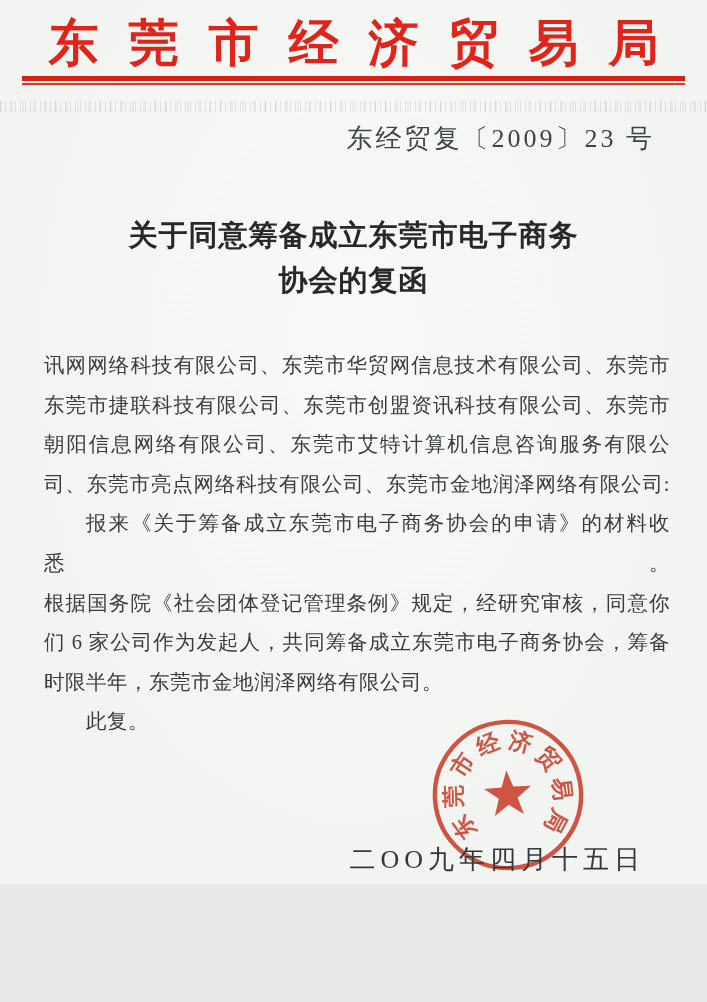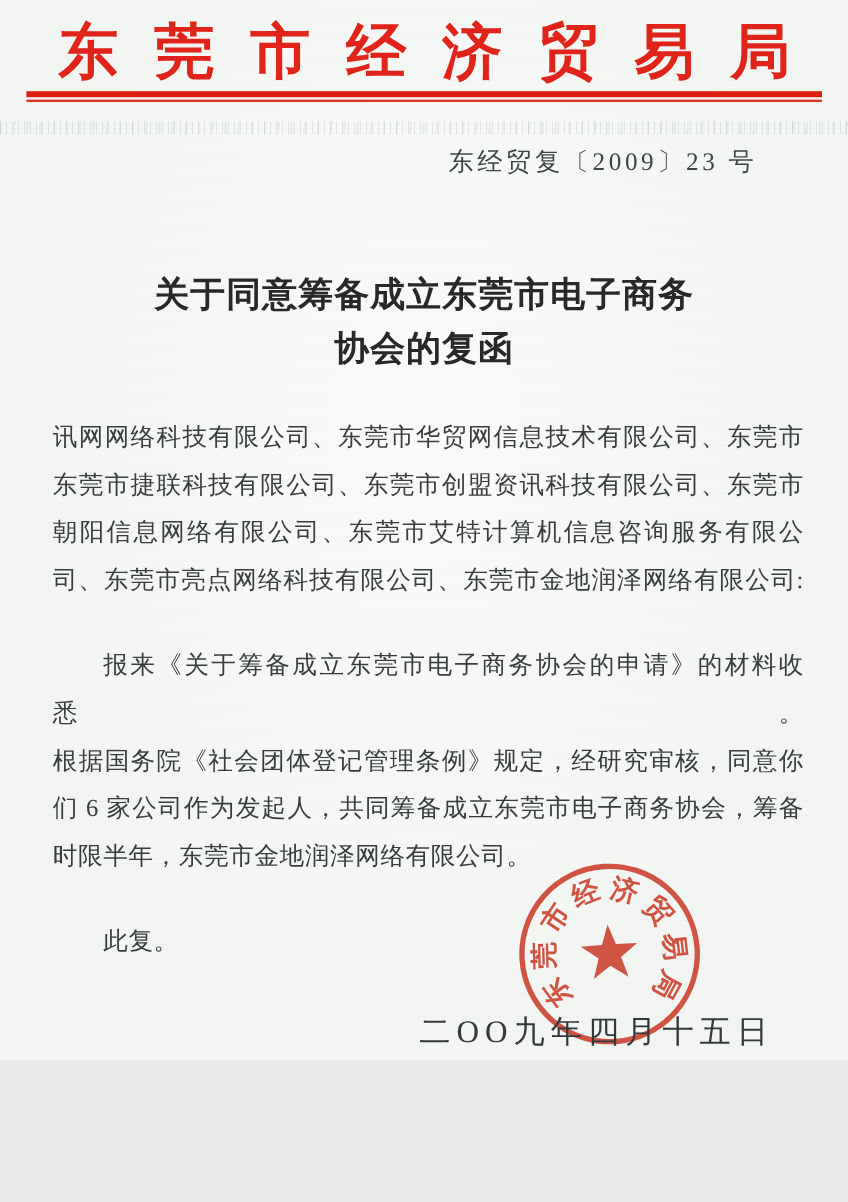--- a/index.html
+++ b/index.html
@@ -27,39 +27,39 @@
   .rule-top .thin{height:2px;background:var(--rule-red,#dd1f12);margin-top:2px;opacity:.9;}
   .scan-band{
     position:absolute;left:0;right:0;top:101px;height:11px;
     background:
       repeating-linear-gradient(90deg, rgba(120,130,125,.22) 0 1px, transparent 1px 5px),
       repeating-linear-gradient(92deg, rgba(140,150,145,.16) 0 2px, transparent 2px 11px);
     filter:blur(.6px);opacity:.75;
   }
   
   .doc-number{
-    position:absolute;top:121px;right:76px;
-    font-size:21px;letter-spacing:3px;color:#3f4447;
+    position:absolute;top:121px;right:52px;
+    font-size:26px;letter-spacing:3px;color:#3f4447;
   }
   
   .doc-title{
-    position:absolute;top:211px;left:0;right:0;margin:13px;
+    position:absolute;top:211px;left:0;right:0;margin:2px;
     text-align:center;
     font-size:29px;line-height:45px;font-weight:bold;
     color:#26282a;letter-spacing:1px;
   }
   
   .body-text{
     position:absolute;top:346px;left:44px;width:626px;
     font-size:20.5px;line-height:39.6px;color:#393c3d;
     letter-spacing:.5px;
   }
   .ln{min-height:39.6px;}
   .ln.j{text-align:justify;text-align-last:justify;}
-  .ln.ind{text-indent:42px;margin-top:32px;}
+  .ln.ind{text-indent:42px;}
   
   .seal{
     position:absolute;left:429px;top:716px;width:158px;height:158px;
     mix-blend-mode:multiply;opacity:.88;transform:rotate(-4deg);
   }
   .seal svg{display:block;}
   .seal text{
     fill:var(--seal-red,#d8402c);
     font-size:23px;font-weight:bold;
     font-family:"Liberation Serif","DejaVu Serif",serif;

